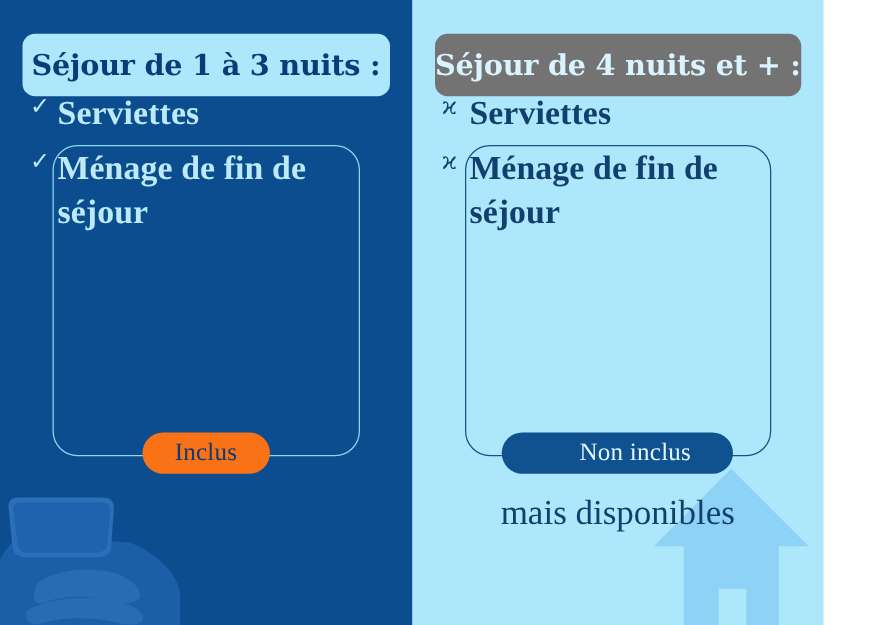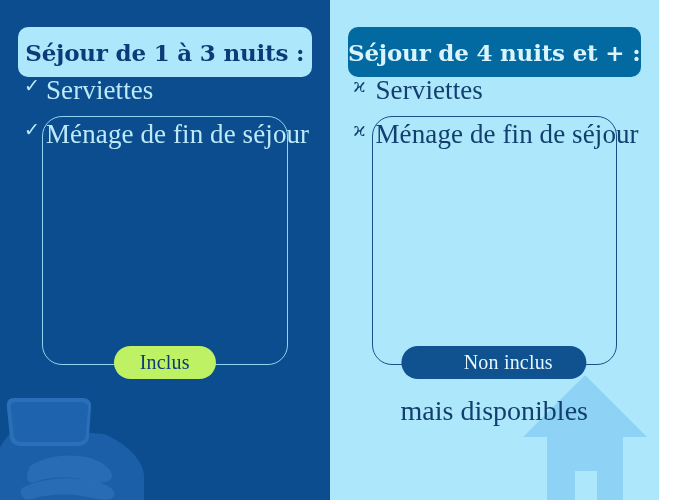--- a/index.html
+++ b/index.html
@@ -73,21 +73,21 @@
     letter-spacing: -0.2px;
     white-space: nowrap;
   }
   .panel-left .header-pill {
     background: #ade7fb;
   }
   .panel-left .header-pill .title {
     color: #0c3b77;
   }
   .panel-right .header-pill {
-    background: #0369a1;
+    background: #737373;
   }
   .panel-right .header-pill .title {
     color: #d9f4fe;
   }
 
   
   .list-card {
     position: absolute;
     top: 116px;
     left: 42px;
@@ -131,20 +131,21 @@
   .mark-cross {
     font-size: 19px;
     color: #123f6e;
     font-family: "DejaVu Serif", serif;
   }
   .item-label {
     font-family: "Liberation Serif", "DejaVu Serif", serif;
     font-size: 27px;
     line-height: 1.28;
     letter-spacing: 0.1px;
+    font-weight: bold;
   }
   .panel-left .item-label { color: #bdeaf9; }
   .panel-right .item-label { color: #123f6e; }
 
   
   .status-badge {
     position: absolute;
     top: 346px;
     left: 50%;
     transform: translateX(-50%);
@@ -157,21 +158,21 @@
     z-index: 4;
     white-space: nowrap;
     box-sizing: border-box;
   }
   .status-badge .badge-label {
     font-family: "Liberation Serif", "DejaVu Serif", serif;
     font-size: 20px;
     letter-spacing: 0.2px;
   }
   .panel-left .status-badge {
-    background: #bef264;
+    background: #f97316;
   }
   .panel-left .status-badge .badge-label {
     color: #0c3b77;
   }
   .panel-right .status-badge {
     background: #10518f;
     padding: 0 34px;
   }
   .panel-right .status-badge .badge-label {
     color: #e3f7ff;

